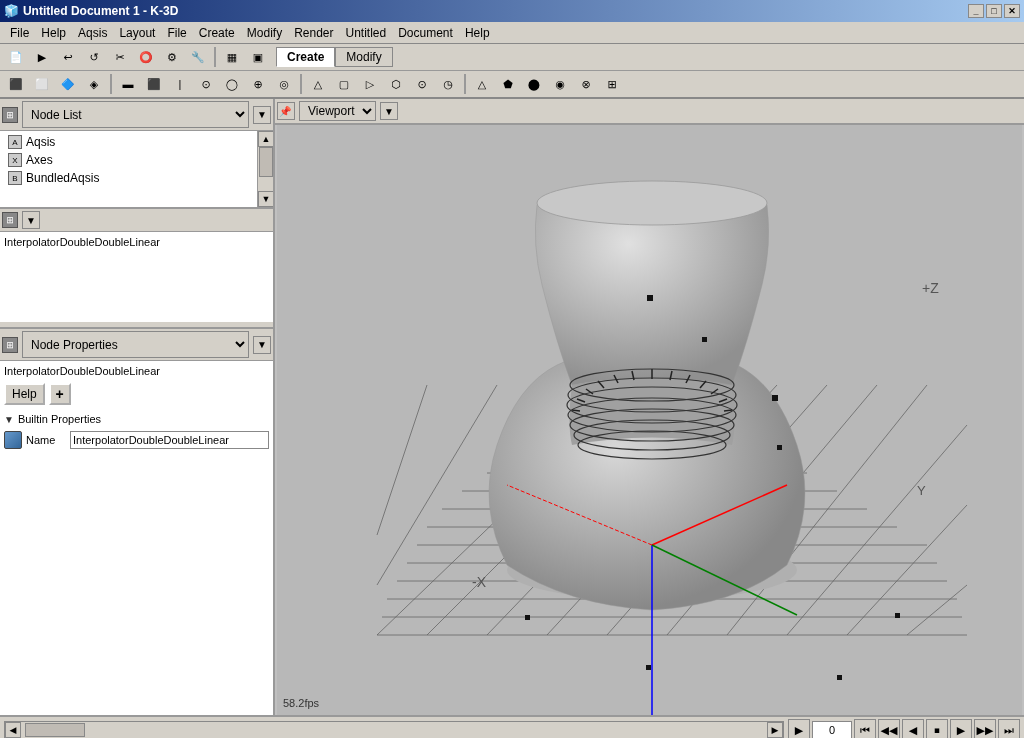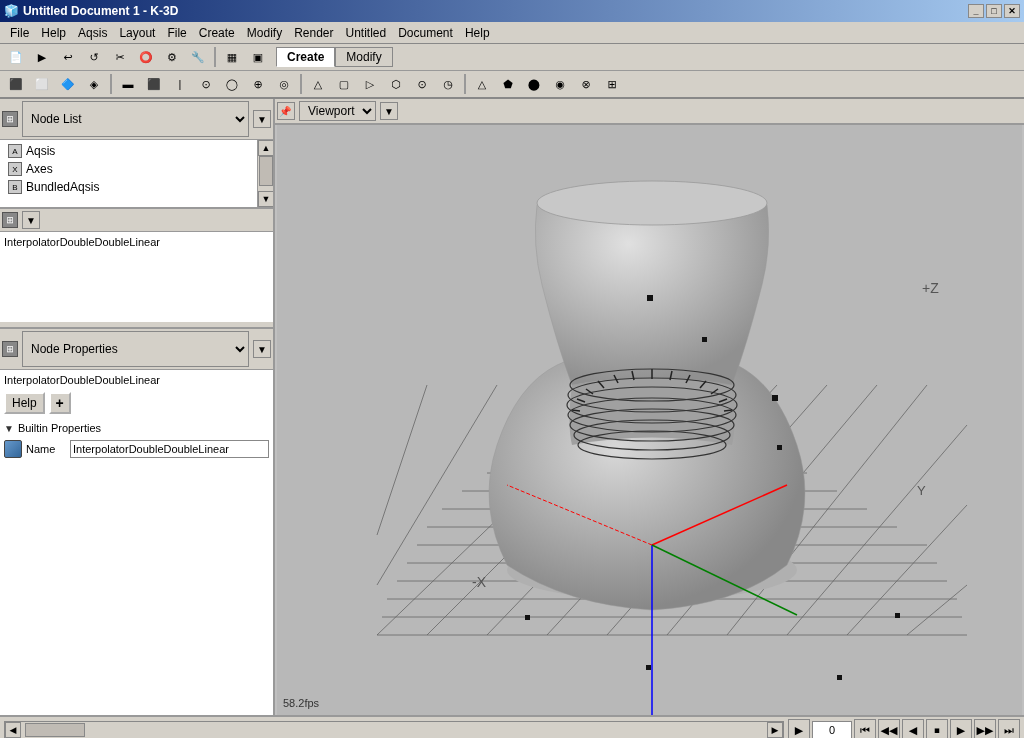--- a/index.html
+++ b/index.html
@@ -121,21 +121,21 @@
     }
     .panel-icon {
       width: 16px; height: 16px;
       background: #888;
       border: 1px solid #555;
       display: flex; align-items: center; justify-content: center;
       font-size: 9px; color: white;
     }
     .panel-title-select {
       flex: 1;
-      height: 36px;
+      height: 27px;
       background: #d4d0c8;
       border: 1px solid #888;
       font-size: 12px;
       padding: 0 4px;
     }
     .panel-arrow {
       width: 18px; height: 18px;
       background: #d4d0c8;
       border: 1px solid #888;
       display: flex; align-items: center; justify-content: center;

